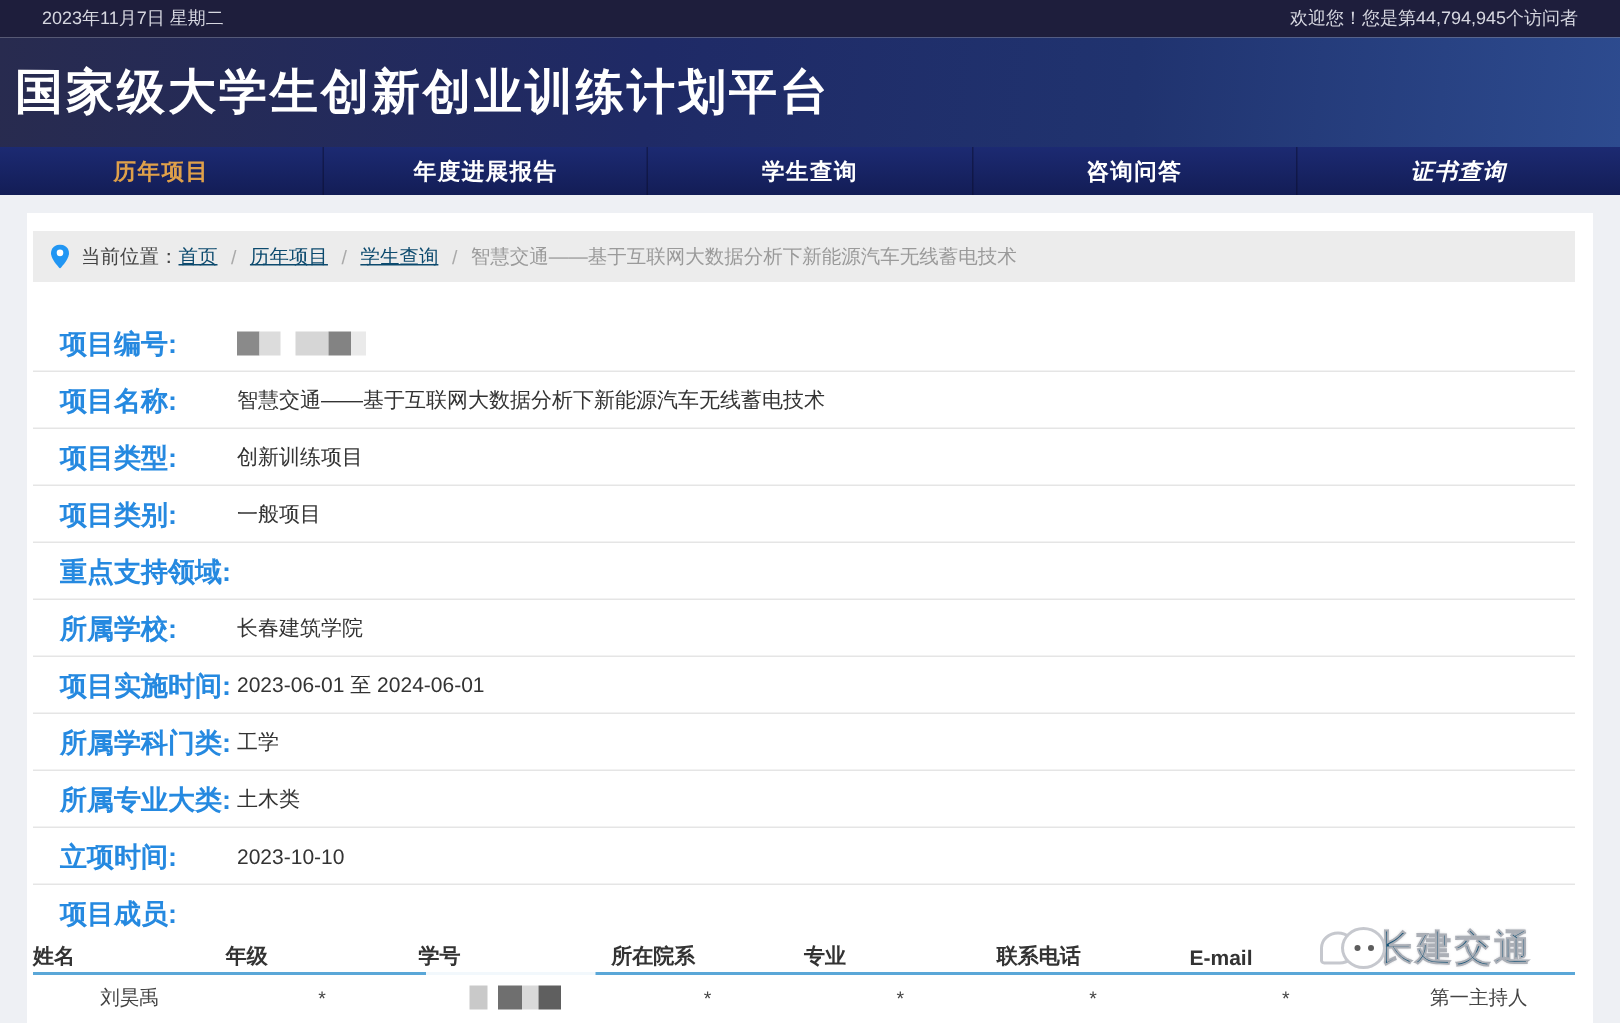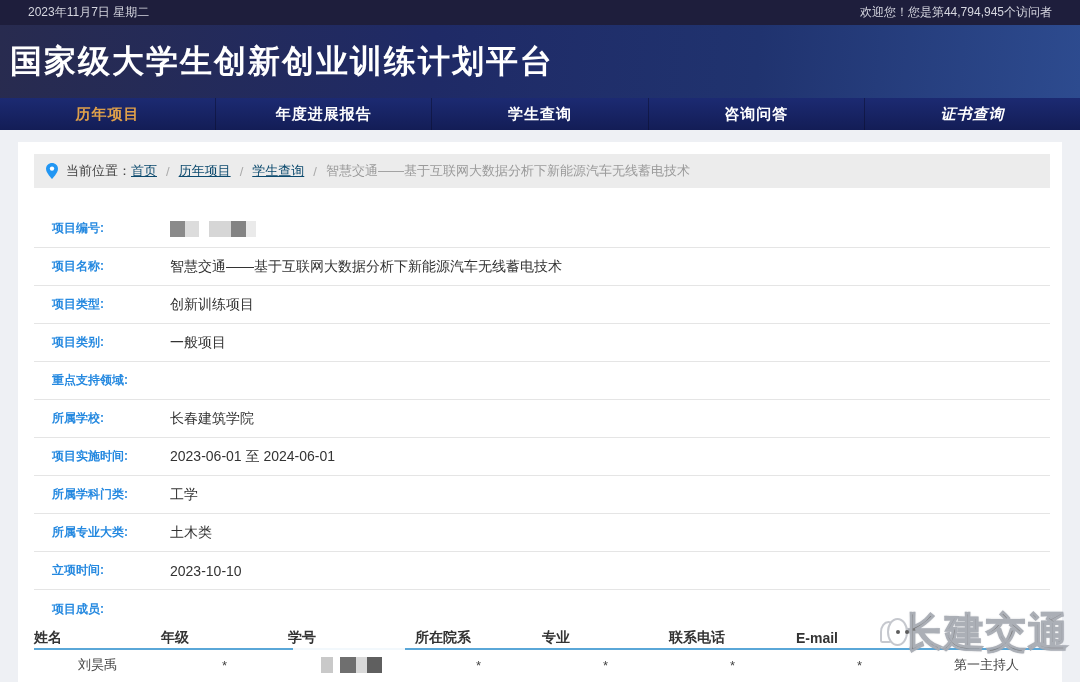--- a/index.html
+++ b/index.html
@@ -38,21 +38,21 @@
     color:#ffffff; font-size:15px; font-weight:bold; cursor:pointer;
     border-right:1px solid rgba(8,12,40,.45);
     letter-spacing:1px;
   }
   .nav-item:last-child { border-right:none;font-style:italic; }
   .nav-item.active { color:#dfa04a; }
 
   
   .container {
     margin:12px 18px 0 18px; background:#ffffff;
-    height:540px; padding:12px 12px 0 16px; overflow:hidden;
+    height:540px; padding:12px 12px 0 4px; overflow:hidden;
     position:relative;
   }
 
   
   .breadcrumb {
     height:34px; background:#ececec;
     display:flex; align-items:center; padding:0 12px;
     font-size:13px; color:#444;
   }
   .crumb { color:#0c4a6e; cursor:pointer;text-decoration:underline; }
@@ -61,21 +61,21 @@
   .pin { width:12px; height:16px; margin-right:8px; flex:0 0 auto; }
 
   
   .fields { margin-top:22px; }
   .field-row {
     height:38px; display:flex; align-items:center;
     border-bottom:1px solid #e5e5e5; padding-left:18px;
   }
   .field-row.no-line { border-bottom:none; }
   .field-label {
-    width:118px; color:#2589e0; font-weight:bold; font-size:12px; flex:0 0 auto;
+    width:118px; color:#2589e0; font-weight:bold; font-size:18px; flex:0 0 auto;
   }
   .field-value { color:#333; font-size:14px; }
 
   
   .redact { display:flex; align-items:center; height:16px; }
   .redact span { display:inline-block; height:16px; }
   .r1 { width:15px; background:#8a8a8a; }
   .r2 { width:14px; background:#dcdcdc; margin-right:10px; }
   .r3 { width:22px; background:#d6d6d6; }
   .r4 { width:15px; background:#838383; }
@@ -118,21 +118,21 @@
   .wm-blob2 {
     width:30px; height:28px; background:#fff; border:2px solid #c3c6cc;
     border-radius:50%; position:relative; z-index:2; margin-right:-6px;
   }
   .wm-blob2::before, .wm-blob2::after {
     content:""; position:absolute; width:4px; height:4px; border-radius:50%;
     background:#555; top:10px;
   }
   .wm-blob2::before { left:7px; } .wm-blob2::after { left:16px; }
   .wm-text {
-    font-size:40px; font-weight:bold; color:#737373;
+    font-size:24px; font-weight:normal; color:#0c4a6e;
     -webkit-text-stroke:1.3px #a7abb3;
     text-shadow:0 0 2px rgba(130,135,145,.8);
     letter-spacing:2px; white-space:nowrap;
   }
 </style>
 </head>
 <body>
 
 <div class="topbar">
   <span>2023年11月7日 星期二</span>

